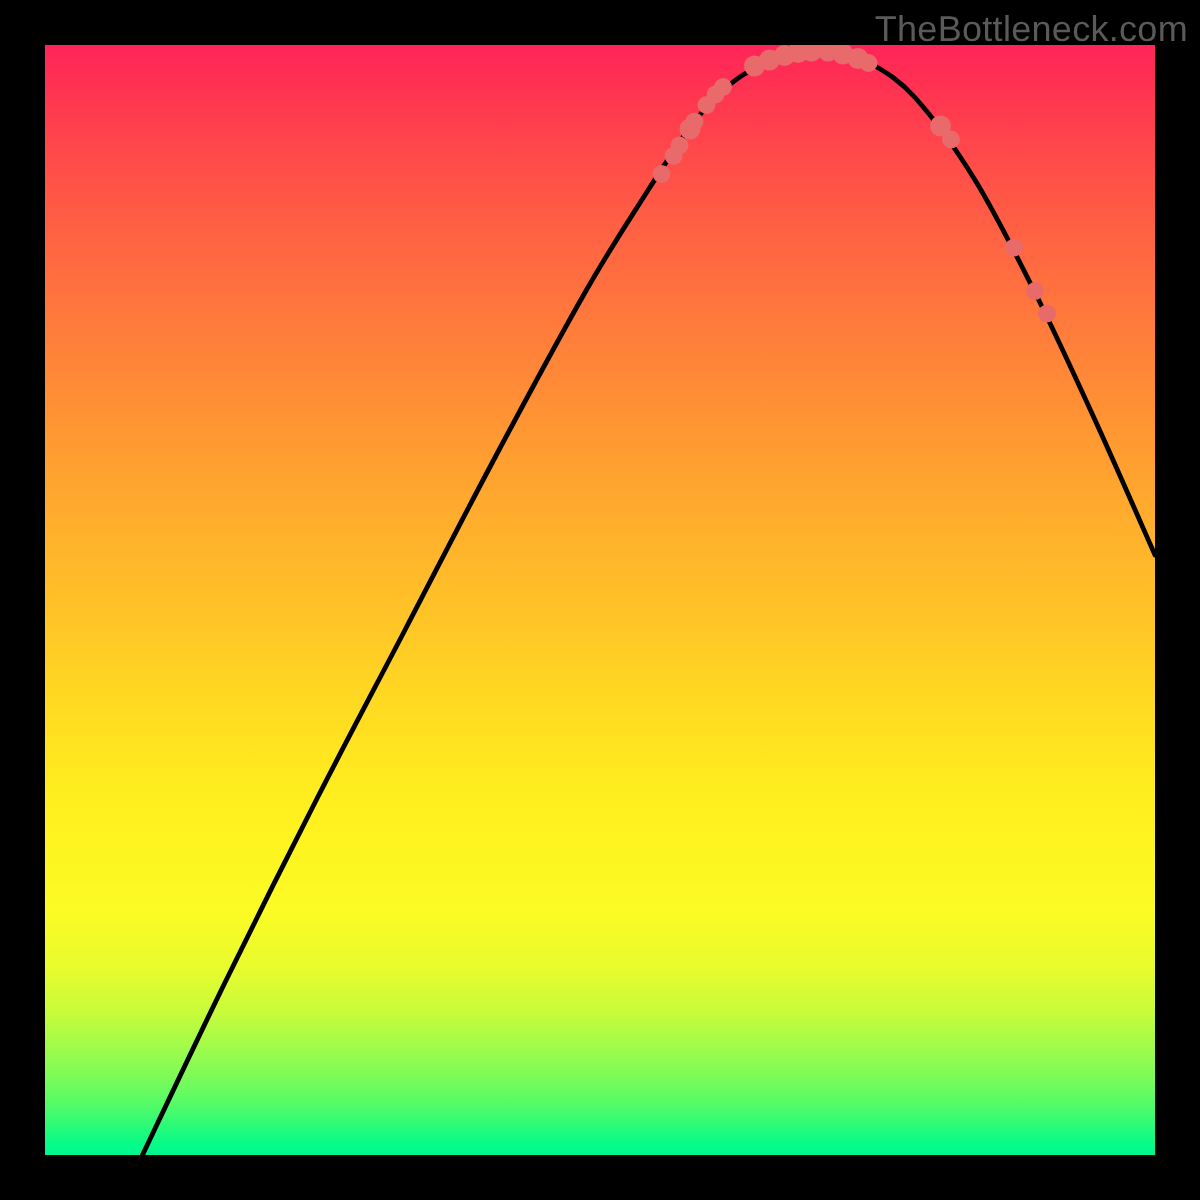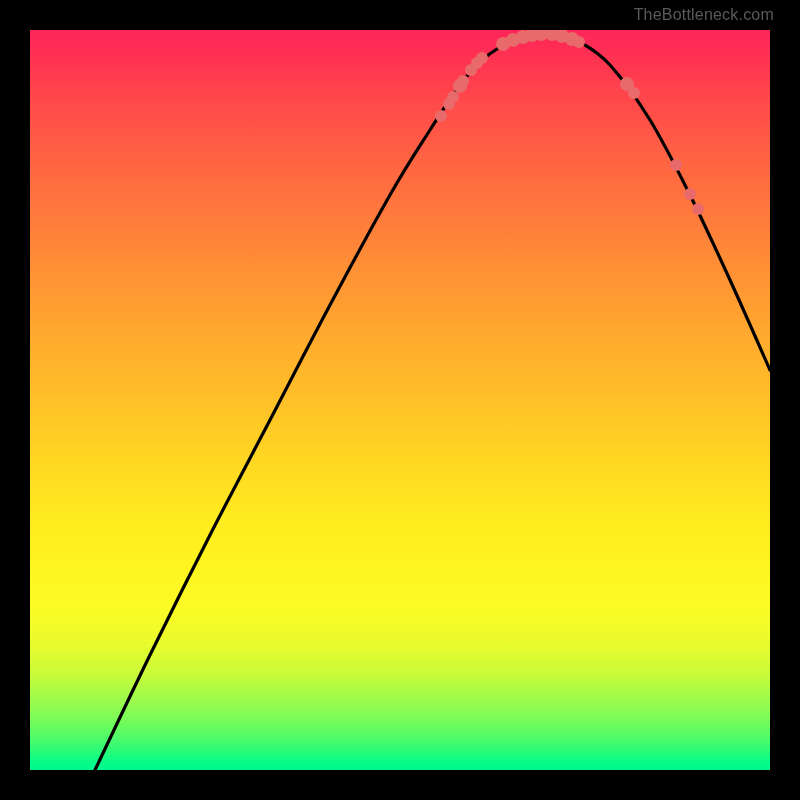--- a/index.html
+++ b/index.html
@@ -6,23 +6,23 @@
   body {
     width: 800px;
     height: 800px;
     background: #000;
     position: relative;
     font-family: Arial, sans-serif;
   }
   .watermark {
     position: absolute;
     top: 6px;
-    right: 26px;
+    right: 8px;
     color: #5a5a5a;
-    font-size: 16px;
+    font-size: 24px;
     font-weight: 500;
     letter-spacing: 0.2px;
     z-index: 10;
   }
   .plot-area {
     position: absolute;
     left: 30px;
     top: 30px;
     width: 740px;
     height: 740px;

